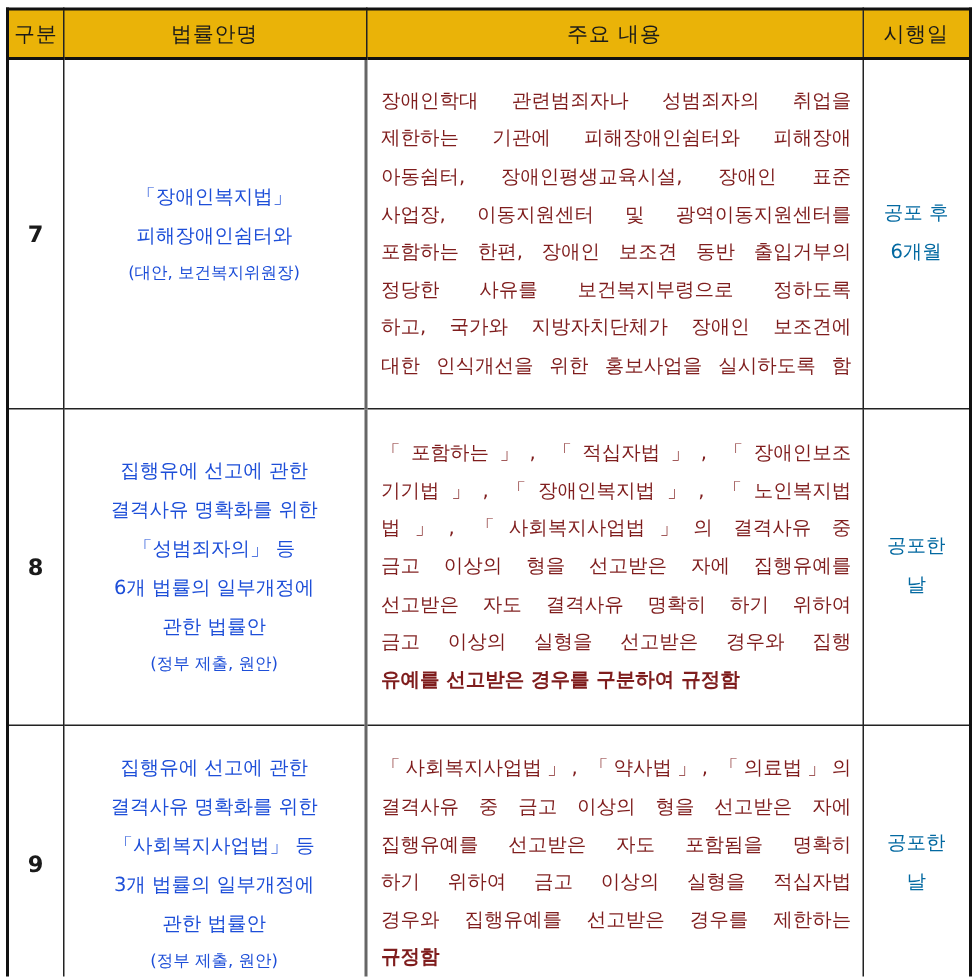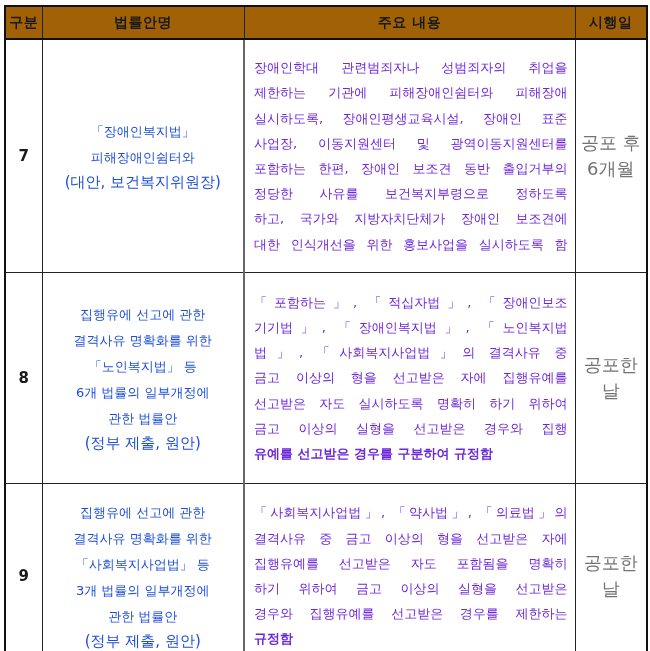--- a/index.html
+++ b/index.html
@@ -2,32 +2,32 @@
 <html><head>
 <meta charset="utf-8">
 <style>
   html, body { margin:0; padding:0; background:#ffffff; }
   body { width:650px; height:651px; position:relative; overflow:hidden;
          font-family:"DejaVu Sans","Liberation Sans",sans-serif; color:#1a1a1a; }
   table { position:absolute; left:4px; top:5px; width:642px; border-collapse:collapse;
           table-layout:fixed; }
   td, th { border:1px solid #222; padding:0; vertical-align:middle; }
   table { border:2px solid #111; }
-  thead th { background:#a16207; height:31px; font-size:14px; font-weight:bold;
+  thead th { background:#eab308; height:31px; font-size:14px; font-weight:normal;
              letter-spacing:0.5px; border-bottom:2px solid #111; }
   col.c1 { width:37px; } col.c2 { width:202px; } col.c3 { width:331px; } col.c4 { width:72px; }
   td.num { text-align:center; font-weight:bold; font-size:15px; }
   td.name { text-align:center; font-size:13px; line-height:26px; color:#1d4ed8; }
-  td.name .sub { display:block; font-size:15px; line-height:22px; }
+  td.name .sub { display:block; font-size:11px; line-height:22px; }
   td.name .ln { display:block; }
   td.content { font-size:13px; line-height:25.2px; padding:4px 7px 4px 9px;
-               text-align:justify; color:#6d28d9; border-left:2px solid #666; }
+               text-align:justify; color:#7f1d1d; border-left:2px solid #666; }
   td.content .ln { display:block; text-align:justify; text-align-last:justify; white-space:nowrap; }
   td.content .ln.last { text-align-last:left;font-weight:bold; }
-  td.date { text-align:center; font-size:18px; line-height:26px; color:#737373; }
+  td.date { text-align:center; font-size:13px; line-height:26px; color:#0369a1; }
   td.date .ln { display:block; }
   tr.r7 td { height:224px; } tr.r8 td { height:202px; } tr.r9 td { height:176px; }
 </style>
 </head>
 <body>
 
 <table>
   <colgroup>
       <col class="c1">
       <col class="c2">
@@ -46,48 +46,48 @@
     <tr class="r7">
       <td class="num">7</td>
       <td class="name">
         <span class="ln">「장애인복지법」</span>
         <span class="ln">피해장애인쉼터와</span>
         <span class="sub">(대안, 보건복지위원장)</span>
       </td>
       <td class="content">
         <span class="ln">장애인학대 관련범죄자나 성범죄자의 취업을</span>
         <span class="ln">제한하는 기관에 피해장애인쉼터와 피해장애</span>
-        <span class="ln">실시하도록, 장애인평생교육시설, 장애인 표준</span>
+        <span class="ln">아동쉼터, 장애인평생교육시설, 장애인 표준</span>
         <span class="ln">사업장, 이동지원센터 및 광역이동지원센터를</span>
         <span class="ln">포함하는 한편, 장애인 보조견 동반 출입거부의</span>
         <span class="ln">정당한 사유를 보건복지부령으로 정하도록</span>
         <span class="ln">하고, 국가와 지방자치단체가 장애인 보조견에</span>
         <span class="ln">대한 인식개선을 위한 홍보사업을 실시하도록 함</span>
       </td>
       <td class="date">
         <span class="ln">공포 후</span>
         <span class="ln">6개월</span>
       </td>
     </tr>
     <tr class="r8">
       <td class="num">8</td>
       <td class="name">
         <span class="ln">집행유에 선고에 관한</span>
         <span class="ln">결격사유 명확화를 위한</span>
-        <span class="ln">「노인복지법」 등</span>
+        <span class="ln">「성범죄자의」 등</span>
         <span class="ln">6개 법률의 일부개정에</span>
         <span class="ln">관한 법률안</span>
         <span class="sub">(정부 제출, 원안)</span>
       </td>
       <td class="content">
         <span class="ln">「포함하는」, 「적십자법」, 「장애인보조</span>
         <span class="ln">기기법」, 「장애인복지법」, 「노인복지법</span>
         <span class="ln">법」, 「사회복지사업법」의 결격사유 중</span>
         <span class="ln">금고 이상의 형을 선고받은 자에 집행유예를</span>
-        <span class="ln">선고받은 자도 실시하도록 명확히 하기 위하여</span>
+        <span class="ln">선고받은 자도 결격사유 명확히 하기 위하여</span>
         <span class="ln">금고 이상의 실형을 선고받은 경우와 집행</span>
         <span class="ln last">유예를 선고받은 경우를 구분하여 규정함</span>
       </td>
       <td class="date">
         <span class="ln">공포한</span>
         <span class="ln">날</span>
       </td>
     </tr>
     <tr class="r9">
       <td class="num">9</td>
@@ -96,21 +96,21 @@
         <span class="ln">결격사유 명확화를 위한</span>
         <span class="ln">「사회복지사업법」 등</span>
         <span class="ln">3개 법률의 일부개정에</span>
         <span class="ln">관한 법률안</span>
         <span class="sub">(정부 제출, 원안)</span>
       </td>
       <td class="content">
         <span class="ln">「사회복지사업법」, 「약사법」, 「의료법」의</span>
         <span class="ln">결격사유 중 금고 이상의 형을 선고받은 자에</span>
         <span class="ln">집행유예를 선고받은 자도 포함됨을 명확히</span>
-        <span class="ln">하기 위하여 금고 이상의 실형을 선고받은</span>
+        <span class="ln">하기 위하여 금고 이상의 실형을 적십자법</span>
         <span class="ln">경우와 집행유예를 선고받은 경우를 제한하는</span>
         <span class="ln last">규정함</span>
       </td>
       <td class="date">
         <span class="ln">공포한</span>
         <span class="ln">날</span>
       </td>
     </tr>
   </tbody>
 </table>

